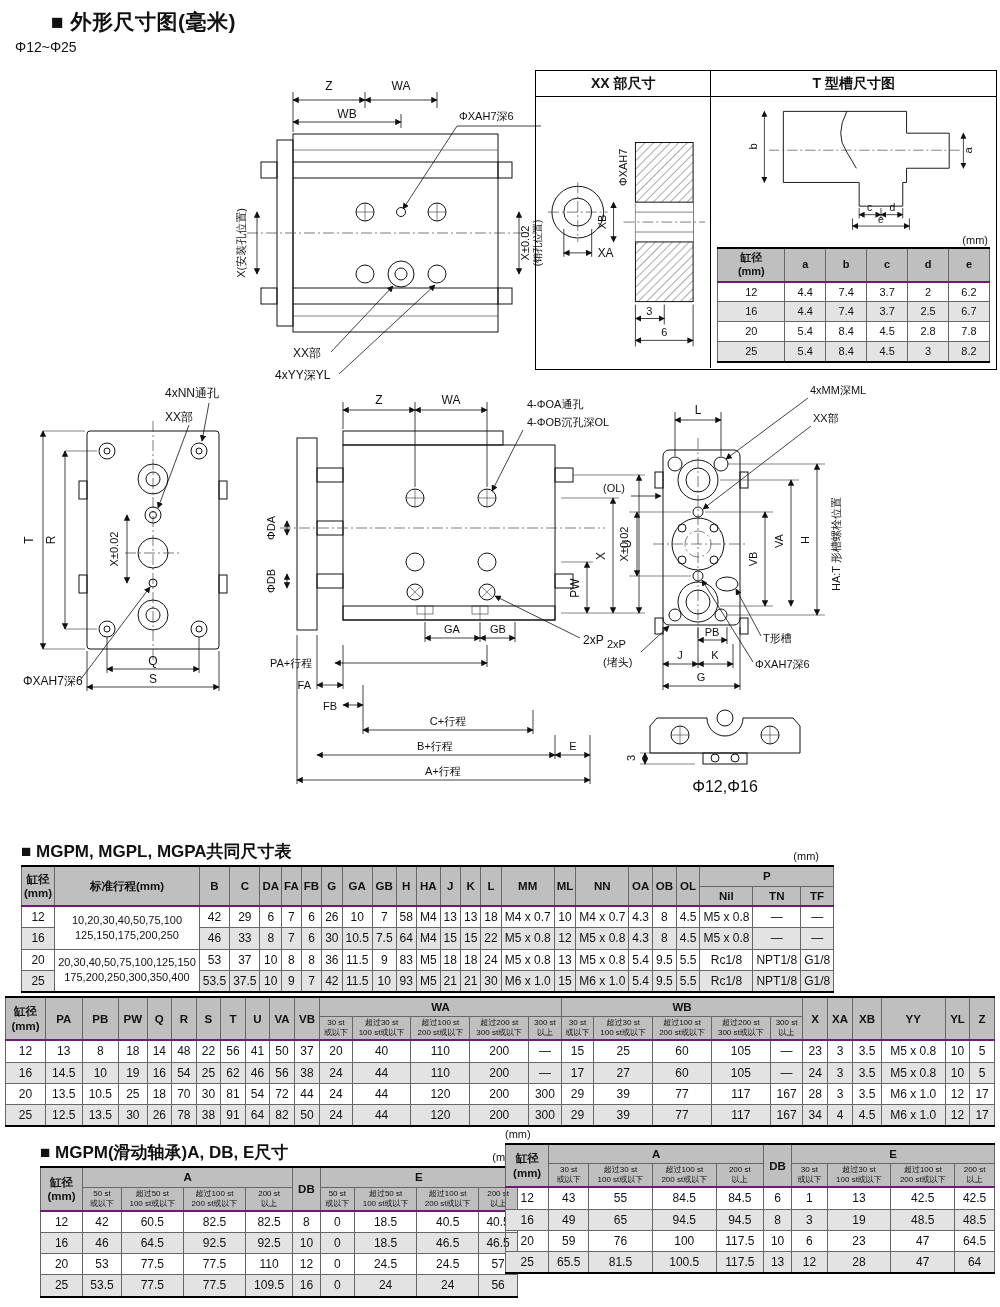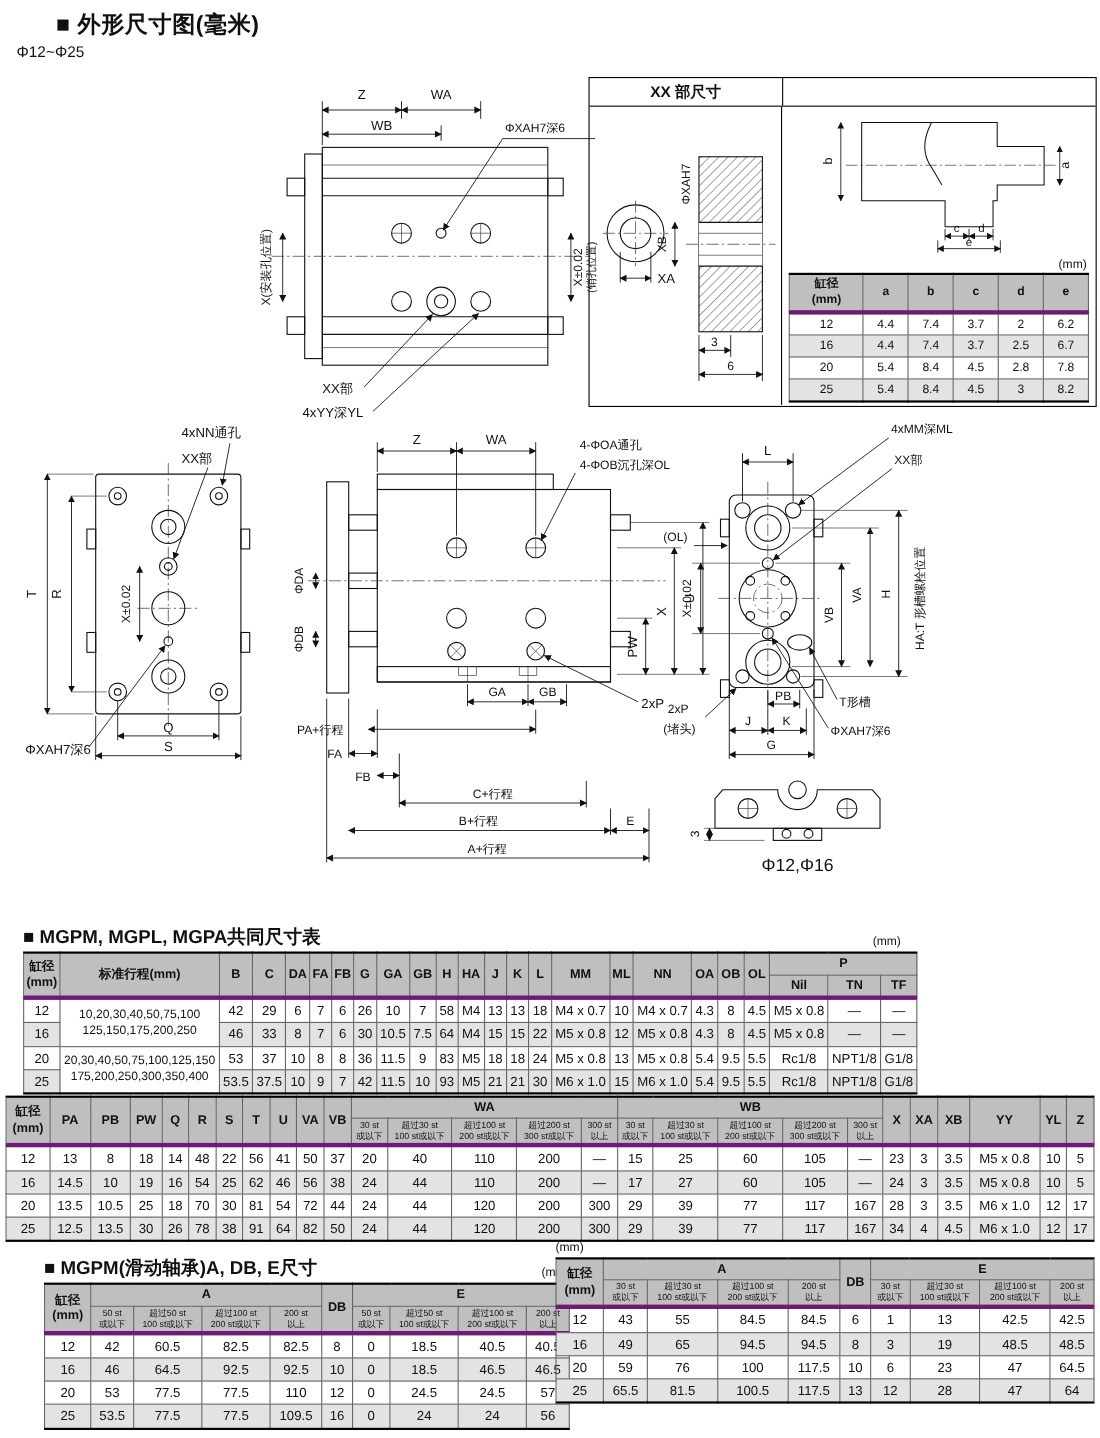--- a/index.html
+++ b/index.html
@@ -7,21 +7,21 @@
   .abs{position:absolute;}
   .page-title{font-size:21px;font-weight:bold;letter-spacing:.5px;margin-left:36px;}
   .page-sub{font-size:14px;margin-top:3px;}
   .sec-head{display:flex;justify-content:space-between;align-items:flex-end;margin-bottom:3px;}
   .sec-title{font-size:17px;font-weight:bold;line-height:1.2;white-space:pre-line;}
   .unit{font-size:11px;}
   
   table.spec{border-collapse:collapse;width:100%;border-top:2px solid #000;border-bottom:2px solid #000;border-left:1px solid #000;border-right:1px solid #000;}
   .spec th{background:#bfbfbf;font-weight:bold;font-size:11.5px;border:1px solid #666;padding:2px 2px;text-align:center;white-space:pre;line-height:1.25;}
   .spec td{font-size:12px;border:1px solid #666;padding:2px 3px;text-align:center;white-space:pre;line-height:1.35;}
-  .spec thead{border-bottom:4px solid #701a75;}
+  .spec thead{border-bottom:2px solid #701a75;}
   .spec tbody tr:nth-child(even){background:#e3e3e3;}
   .spec th.sm{font-size:8px;font-weight:normal;line-height:1.25;padding:1px;}
   .spec td.strk{font-size:11px;}
   table.panel-tbl th{font-size:11px;padding:2px 1px;}
   table.panel-tbl td{font-size:11px;padding:2px 1px;}
   
   .panel{border:1.5px solid #000;}
   .panel-head{display:flex;border-bottom:1.5px solid #000;height:25px;text-align:right;}
   .panel-head .ph{display:flex;align-items:center;justify-content:center;font-size:14px;font-weight:bold;}
   .panel-head .ph1{width:38%;border-right:1.5px solid #000;}
@@ -101,20 +101,21 @@
     <text x="58" y="295">XX部</text>
     <line class="dim" x1="96" y1="290" x2="158" y2="224" marker-end="url(#arT)"></line>
     <text x="40" y="317">4xYY深YL</text>
     <line class="dim" x1="104" y1="312" x2="200" y2="223" marker-end="url(#arT)"></line>
   </g>
 </svg>
 
 <div class="abs panel" style="left:535px;top:70px;width:460px;height:298px;">
   <div class="panel-head">
     <div class="ph ph1">XX 部尺寸</div>
+    <div class="ph ph2">T 型槽尺寸图</div>
   </div>
   <div class="panel-body">
     <div class="panel-col1">
       <svg width="174" height="270" viewBox="0 0 175 250">
         <defs>
           <marker id="arX" viewBox="0 0 10 10" refX="9" refY="5" markerWidth="8" markerHeight="8" orient="auto-start-reverse">
               <path d="M0,0L10,5L0,10z" fill="#111"></path>
             </marker>
           <pattern id="hx" width="6" height="6" patternTransform="rotate(45)" patternUnits="userSpaceOnUse">
               <line x1="0" y1="0" x2="0" y2="6" stroke="#555" stroke-width="1"></line>

